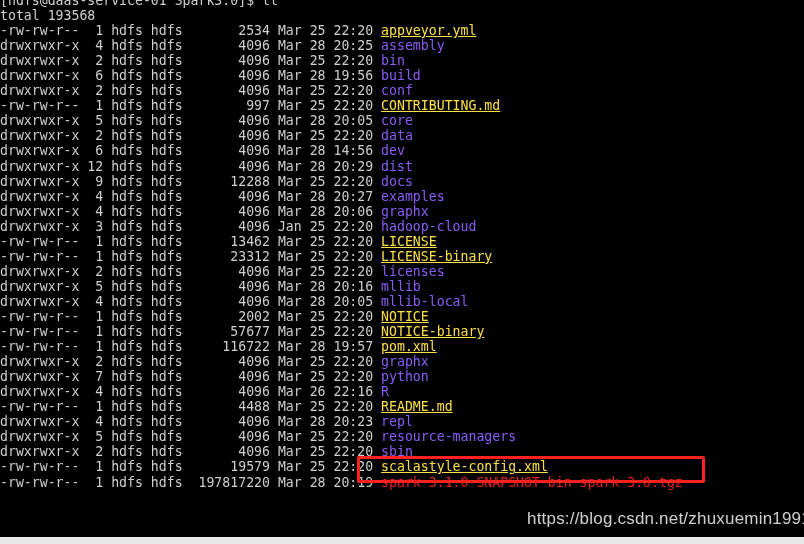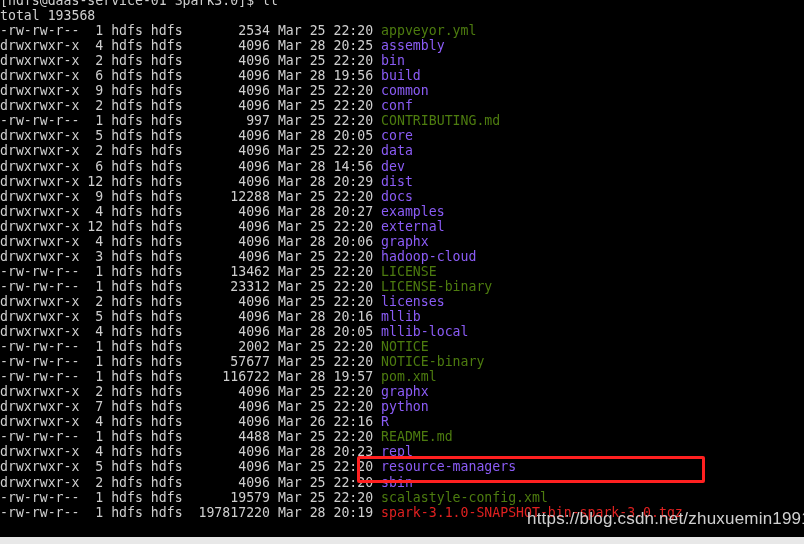--- a/index.html
+++ b/index.html
@@ -41,21 +41,21 @@
   .line {
     display: block;
     height: 15.05px;
     line-height: 15.05px;
     font-size: 13.2px;
     white-space: pre;
     color: #cfcfcf;
     letter-spacing: 0px;
   }
   .nm-dir { color: #8b5cf6; }
-  .nm-file { color: #4d7c0f; }
+  .nm-file { color: #fde047; text-decoration: underline; }
   .nm-arc { color: #e02020; }
   .header-line { color: #cfcfcf; }
   #red-box {
     position: absolute;
     left: 357px;
     top: 456px;
     width: 348px;
     height: 27px;
     border: 3px solid #ff2020;
     border-radius: 2px;
@@ -79,32 +79,30 @@
 <div id="screen">
 
   <div id="terminal">
     <div class="term-lines" id="term-lines">
         <div class="line header-line">[hdfs@daas-service-01 Spark3.0]$ ll</div>
         <div class="line header-line">total 193568</div>
         <div class="line "><span>-rw-rw-r--  1 hdfs hdfs       2534 Mar 25 22:20 </span><span class="nm-file">appveyor.yml</span></div>
         <div class="line "><span>drwxrwxr-x  4 hdfs hdfs       4096 Mar 28 20:25 </span><span class="nm-dir">assembly</span></div>
         <div class="line "><span>drwxrwxr-x  2 hdfs hdfs       4096 Mar 25 22:20 </span><span class="nm-dir">bin</span></div>
         <div class="line "><span>drwxrwxr-x  6 hdfs hdfs       4096 Mar 28 19:56 </span><span class="nm-dir">build</span></div>
-        <div class="line "><span>drwxrwxr-x  9 hdfs hdfs       4096 Mar 25 22:20 </span><span class="nm-dir">common</span></div>
         <div class="line "><span>drwxrwxr-x  2 hdfs hdfs       4096 Mar 25 22:20 </span><span class="nm-dir">conf</span></div>
         <div class="line "><span>-rw-rw-r--  1 hdfs hdfs        997 Mar 25 22:20 </span><span class="nm-file">CONTRIBUTING.md</span></div>
         <div class="line "><span>drwxrwxr-x  5 hdfs hdfs       4096 Mar 28 20:05 </span><span class="nm-dir">core</span></div>
         <div class="line "><span>drwxrwxr-x  2 hdfs hdfs       4096 Mar 25 22:20 </span><span class="nm-dir">data</span></div>
         <div class="line "><span>drwxrwxr-x  6 hdfs hdfs       4096 Mar 28 14:56 </span><span class="nm-dir">dev</span></div>
         <div class="line "><span>drwxrwxr-x 12 hdfs hdfs       4096 Mar 28 20:29 </span><span class="nm-dir">dist</span></div>
         <div class="line "><span>drwxrwxr-x  9 hdfs hdfs      12288 Mar 25 22:20 </span><span class="nm-dir">docs</span></div>
         <div class="line "><span>drwxrwxr-x  4 hdfs hdfs       4096 Mar 28 20:27 </span><span class="nm-dir">examples</span></div>
-        <div class="line "><span>drwxrwxr-x 12 hdfs hdfs       4096 Mar 25 22:20 </span><span class="nm-dir">external</span></div>
         <div class="line "><span>drwxrwxr-x  4 hdfs hdfs       4096 Mar 28 20:06 </span><span class="nm-dir">graphx</span></div>
-        <div class="line "><span>drwxrwxr-x  3 hdfs hdfs       4096 Mar 25 22:20 </span><span class="nm-dir">hadoop-cloud</span></div>
+        <div class="line "><span>drwxrwxr-x  3 hdfs hdfs       4096 Jan 25 22:20 </span><span class="nm-dir">hadoop-cloud</span></div>
         <div class="line "><span>-rw-rw-r--  1 hdfs hdfs      13462 Mar 25 22:20 </span><span class="nm-file">LICENSE</span></div>
         <div class="line "><span>-rw-rw-r--  1 hdfs hdfs      23312 Mar 25 22:20 </span><span class="nm-file">LICENSE-binary</span></div>
         <div class="line "><span>drwxrwxr-x  2 hdfs hdfs       4096 Mar 25 22:20 </span><span class="nm-dir">licenses</span></div>
         <div class="line "><span>drwxrwxr-x  5 hdfs hdfs       4096 Mar 28 20:16 </span><span class="nm-dir">mllib</span></div>
         <div class="line "><span>drwxrwxr-x  4 hdfs hdfs       4096 Mar 28 20:05 </span><span class="nm-dir">mllib-local</span></div>
         <div class="line "><span>-rw-rw-r--  1 hdfs hdfs       2002 Mar 25 22:20 </span><span class="nm-file">NOTICE</span></div>
         <div class="line "><span>-rw-rw-r--  1 hdfs hdfs      57677 Mar 25 22:20 </span><span class="nm-file">NOTICE-binary</span></div>
         <div class="line "><span>-rw-rw-r--  1 hdfs hdfs     116722 Mar 28 19:57 </span><span class="nm-file">pom.xml</span></div>
         <div class="line "><span>drwxrwxr-x  2 hdfs hdfs       4096 Mar 25 22:20 </span><span class="nm-dir">graphx</span></div>
         <div class="line "><span>drwxrwxr-x  7 hdfs hdfs       4096 Mar 25 22:20 </span><span class="nm-dir">python</span></div>

